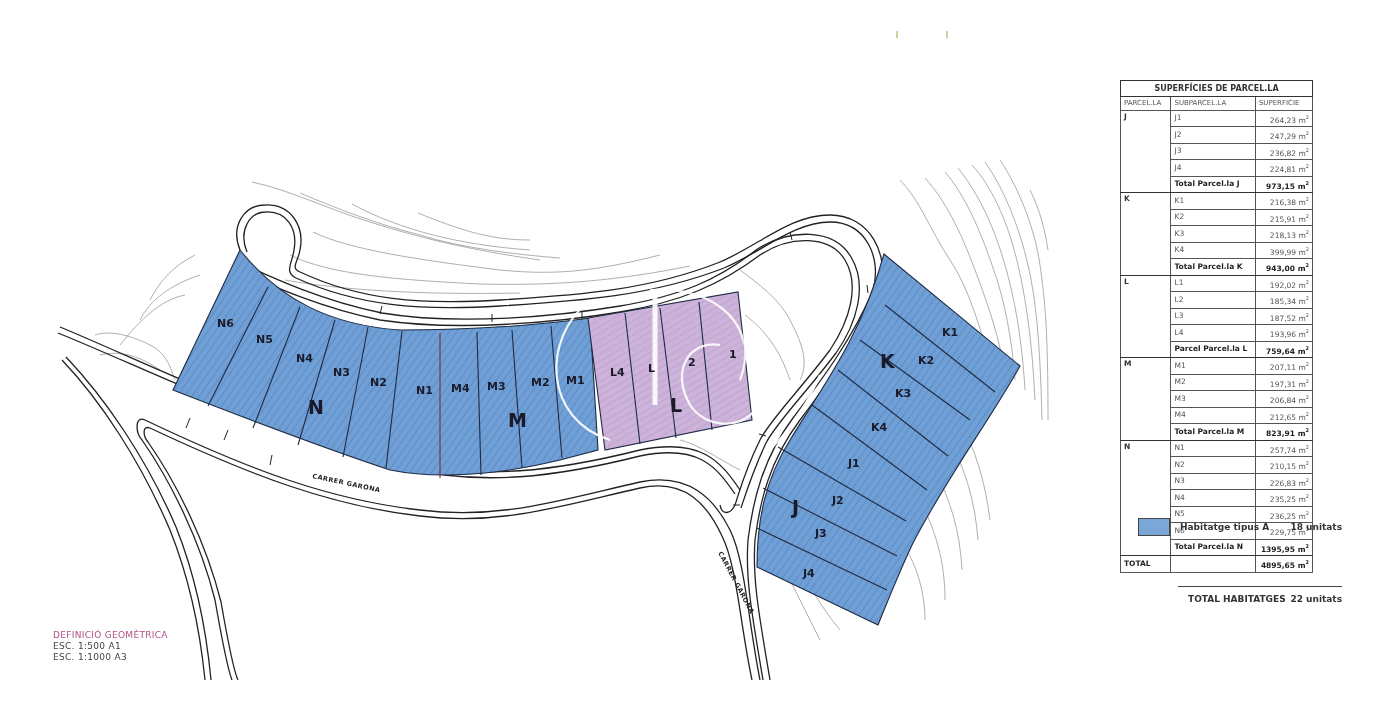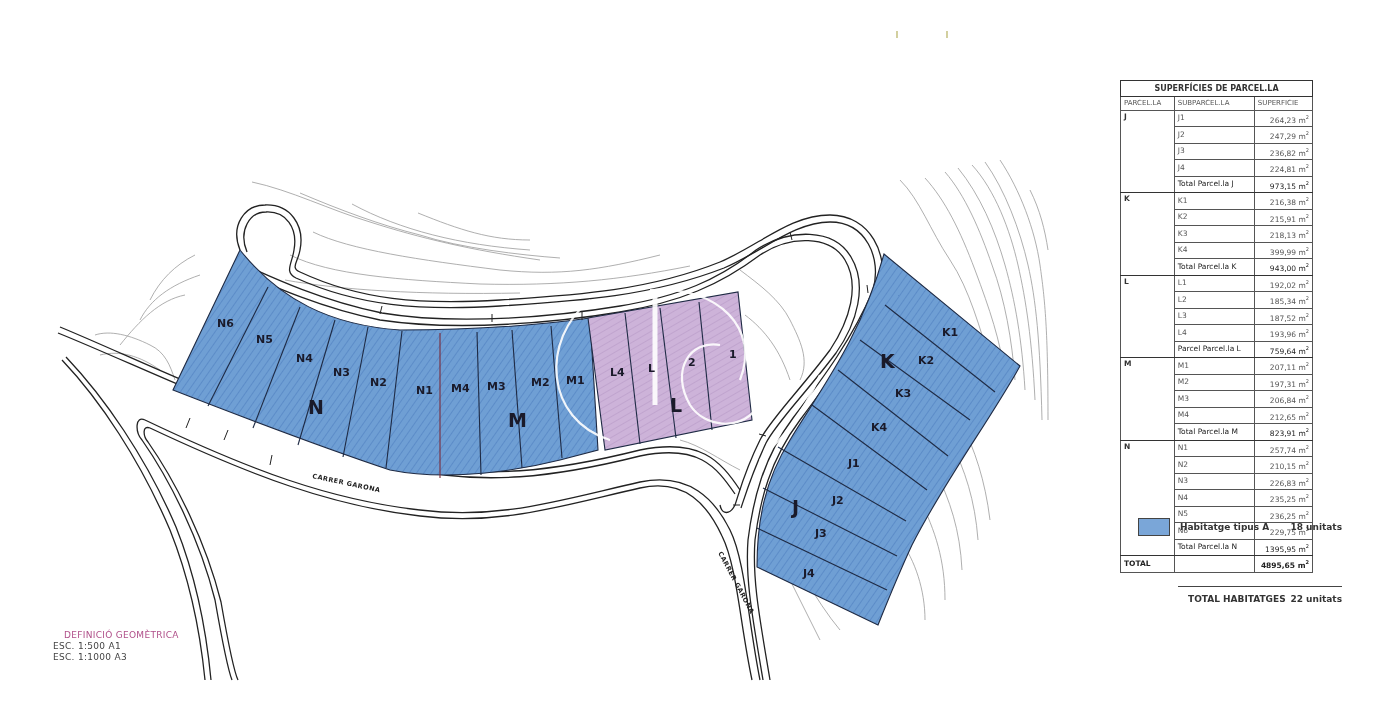--- a/index.html
+++ b/index.html
@@ -10,37 +10,37 @@
     .street-label { font-family: "DejaVu Sans", sans-serif; font-size: 6.5px; font-weight: bold; fill: #222; letter-spacing: 0.5px; }
 
     
     .sup-table { position: absolute; left: 1120px; top: 80px; width: 193px; border-collapse: collapse; font-family: "DejaVu Sans", sans-serif; font-size: 7.5px; color: #333; background: #fff; }
     .sup-table td, .sup-table th { border: 1px solid #555; padding: 0 3px; height: 12.6px; line-height: 12px; white-space: nowrap; }
     .sup-table .title { text-align: center; font-weight: bold; font-size: 8px; border-width: 1.5px; border-color: #333; height: 15px; }
     .sup-table .hdr td { font-size: 7px; color: #555; font-weight: normal; margin-left: 20px; }
     .sup-table .col-parc { width: 68px; vertical-align: top; font-weight: bold; border-bottom: 1.5px solid #333; }
     .sup-table .col-sub { width: 96px; color: #555; }
     .sup-table .col-area { width: 58px; text-align: right; color: #555; }
-    .sup-table .total-row td { font-weight: normal; color: #222; border-bottom: 1.5px solid #333; }
+    .sup-table .total-row td { font-weight: bold; color: #222; border-bottom: 1.5px solid #333; }
     .sup-table .grand td { font-weight: bold; color: #222; }
     .sup-table sup { font-size: 5px; }
 
     
     .legend { position: absolute; left: 1138px; top: 518px; width: 220px; font-family: "DejaVu Sans", sans-serif; font-size: 9px; font-weight: bold; color: #333; }
     .legend-row { position: relative; height: 20px; margin-bottom: 16px; }
     .swatch { position: absolute; left: 0; top: 0; width: 32px; height: 18px; border: 1.5px solid #444; box-sizing: border-box; }
     .legend-label { position: absolute; left: 42px; top: 4px; }
     .legend-count { position: absolute; right: 16px; top: 4px; }
     .legend-rule { position: absolute; left: 40px; top: 68px; width: 164px; border-top: 1.5px solid #444; }
     .legend-total-label { position: absolute; left: 42px; top: 76px; margin-left: 8px; }
     .legend-total-count { position: absolute; right: 16px; top: 76px; margin-left: 40px; }
 
     
     .notes { position: absolute; left: 53px; top: 630px; font-family: "DejaVu Sans", sans-serif; font-size: 9px; letter-spacing: 0.3px; line-height: 11px; }
-    .notes .n-title { color: #b0508a; margin-left: 11px; }
+    .notes .n-title { color: #b0508a; }
     .notes .n-scale { color: #444; }
   </style>
 </head>
 <body>
 
 <svg id="plan" viewBox="0 0 1400 714" xmlns="http://www.w3.org/2000/svg">
   <defs>
     <pattern id="hatchA" patternUnits="userSpaceOnUse" width="6" height="6" patternTransform="rotate(35)">
       <rect width="6" height="6" fill="#6f9fd4"></rect>
       <line x1="0" y1="0" x2="0" y2="6" stroke="#4f80c0" stroke-width="1.2"></line>

